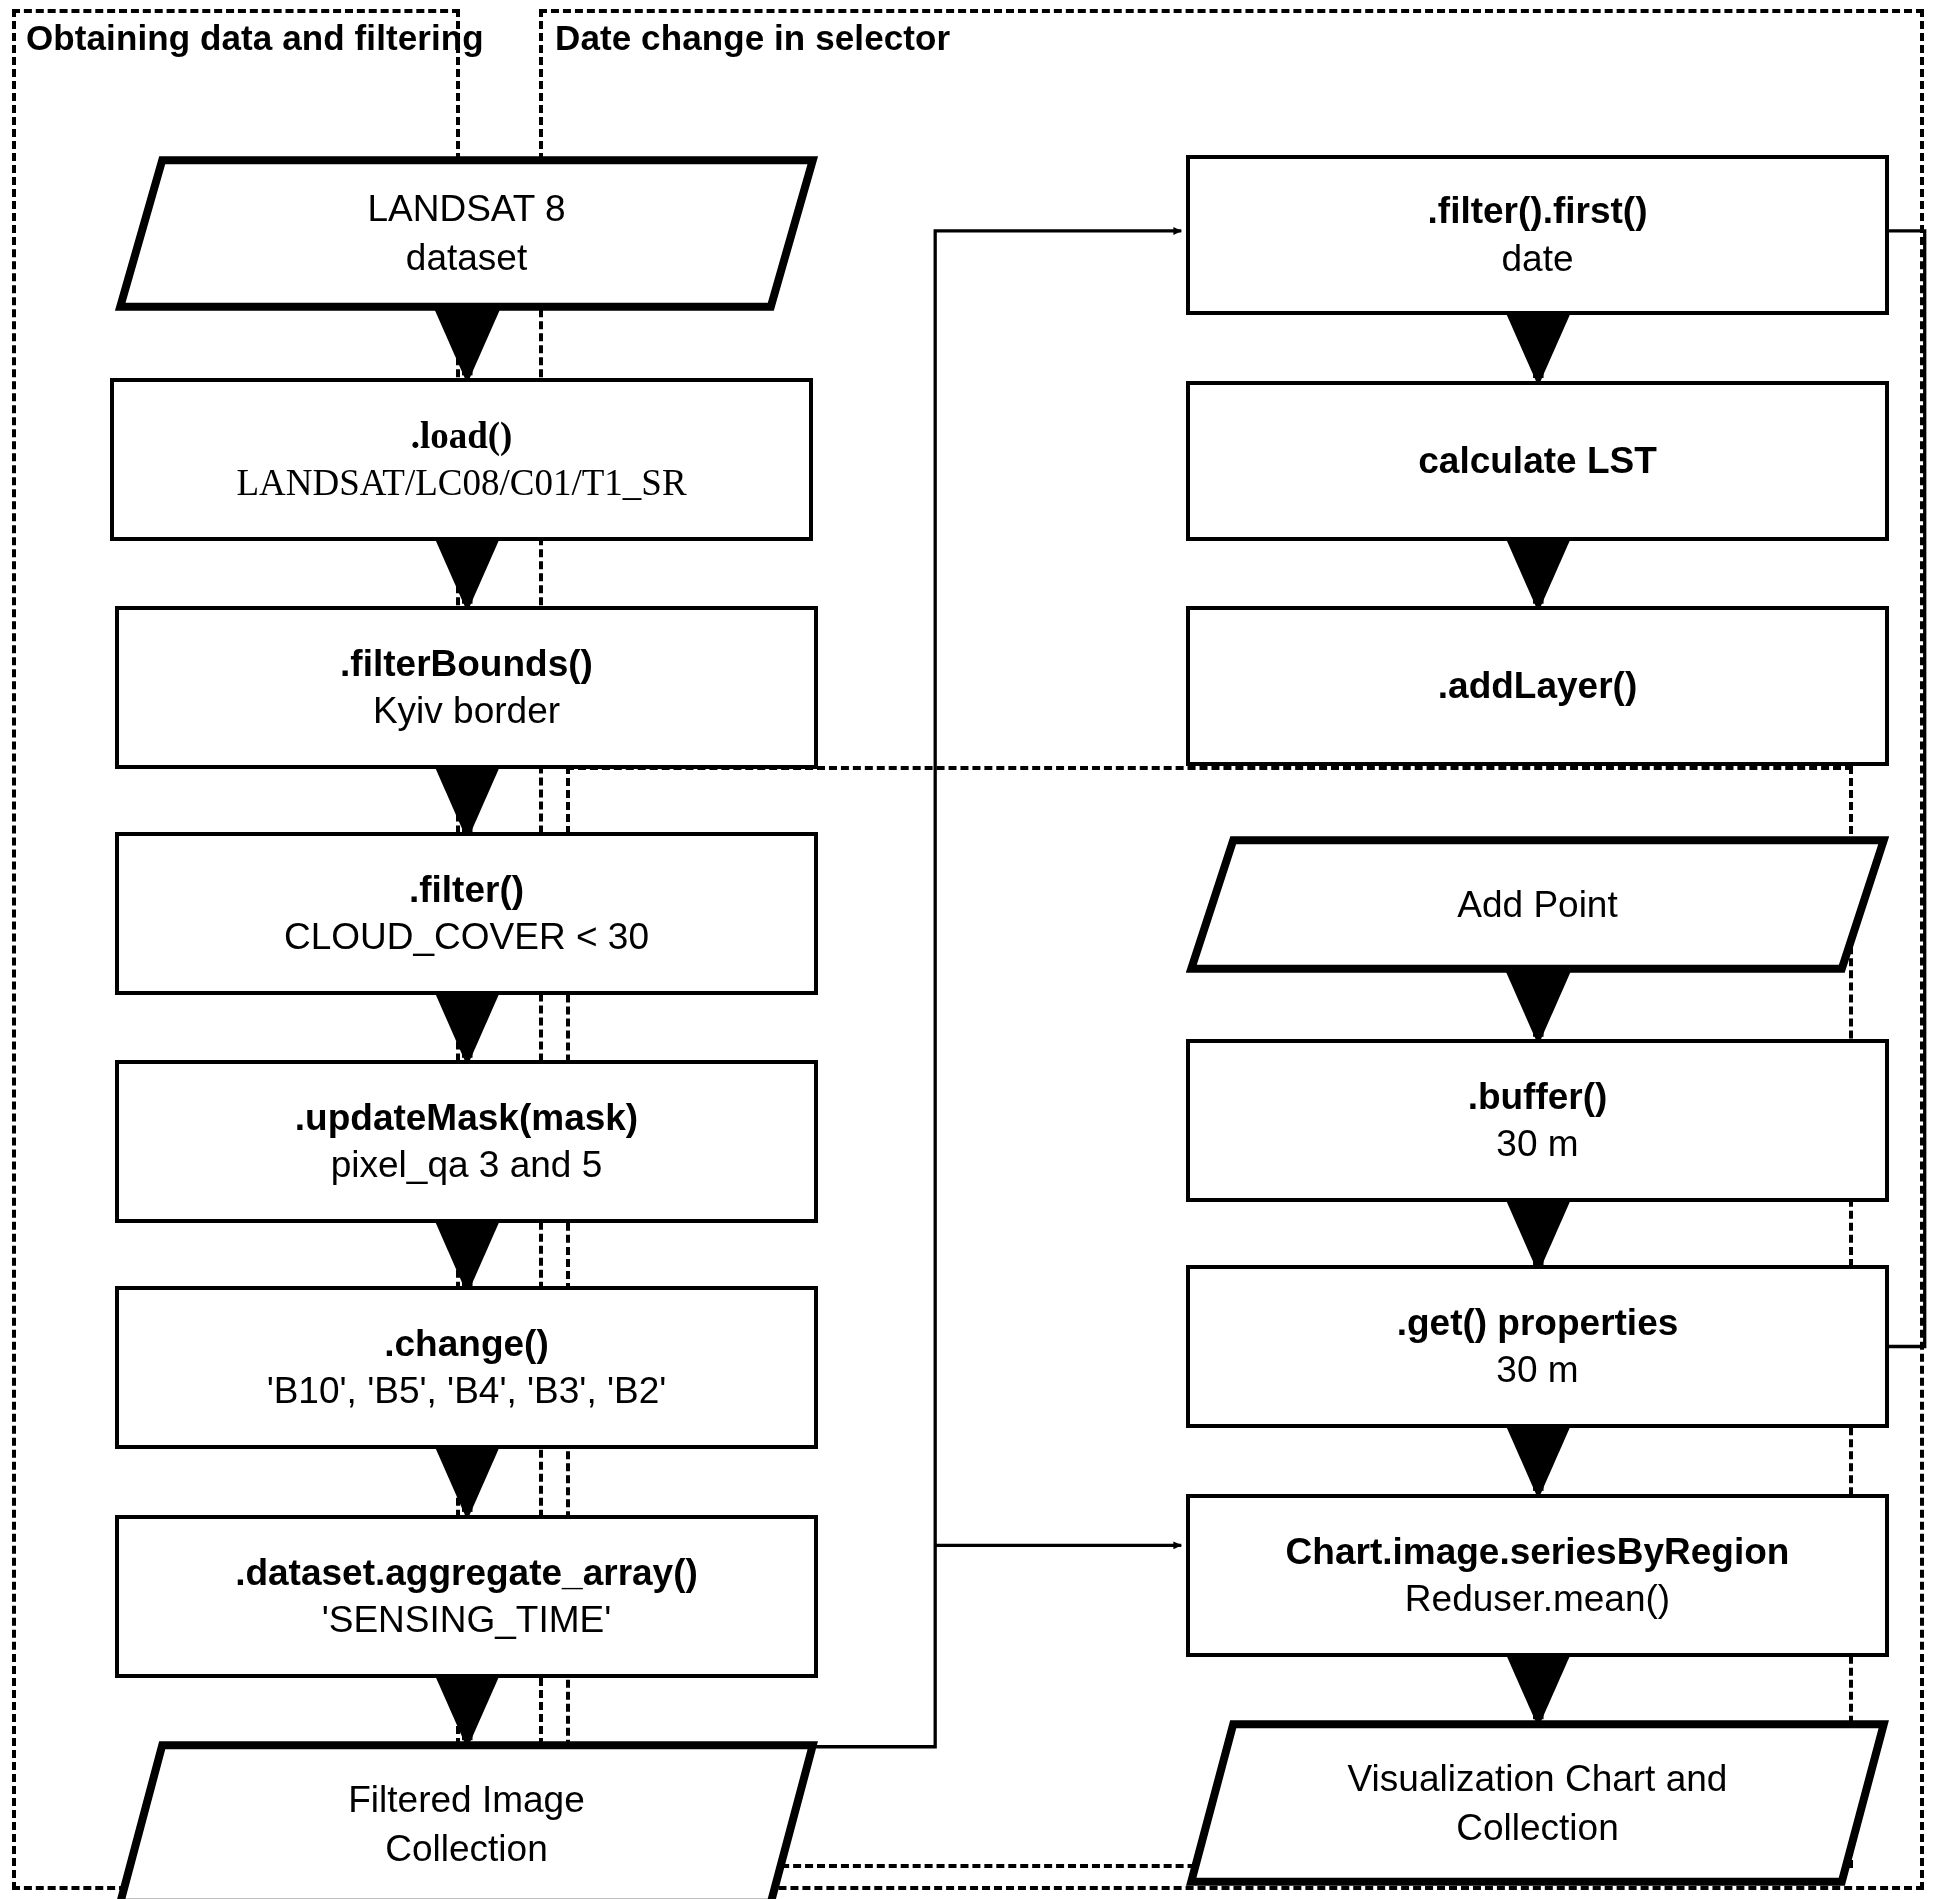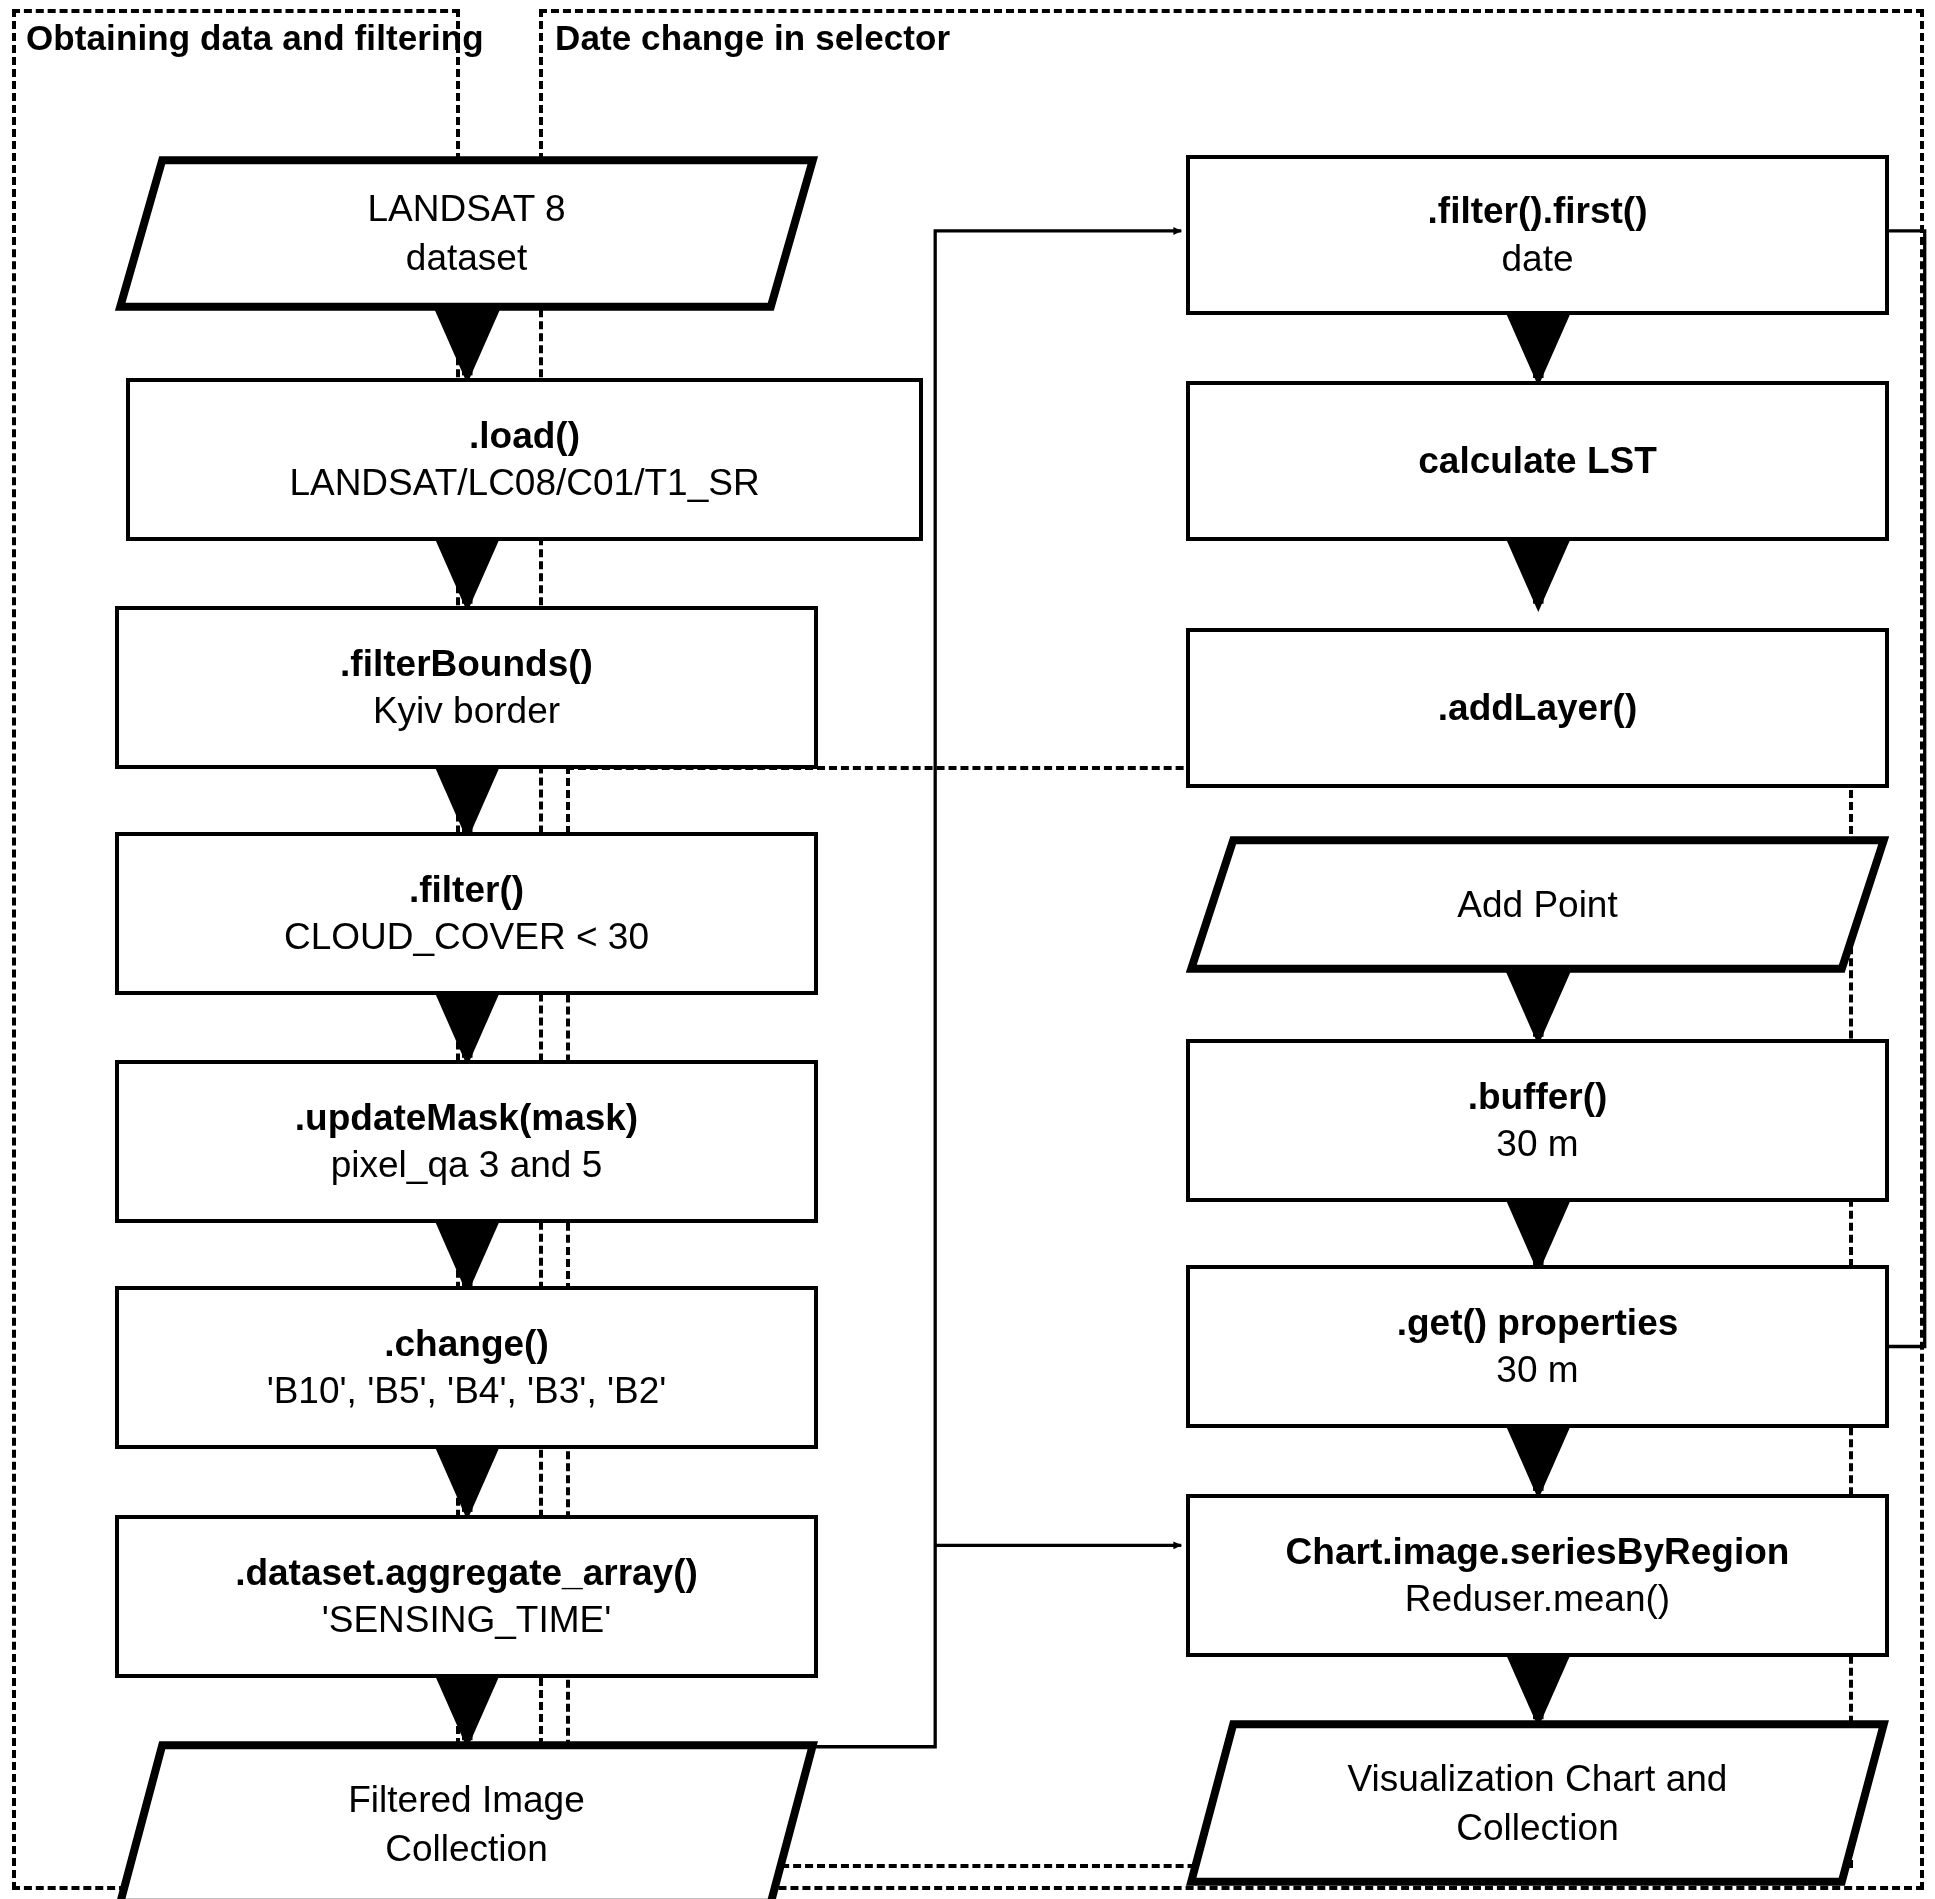--- a/index.html
+++ b/index.html
@@ -179,21 +179,21 @@
   <div class="ionode plain" style="left: 115px; top: 155px; width: 703px; height: 157px;">
     <svg class="shape" viewBox="0 0 536 120" preserveAspectRatio="none">
       <polygon points="36,4 532,4 500,116 4,116" fill="#ffffff" stroke="#000000" stroke-width="8" vector-effect="non-scaling-stroke"></polygon>
     </svg>
     <div class="txt">
       <div class="l1">LANDSAT 8</div>
       <div class="l2">dataset</div>
     </div>
   </div>
 
-  <div class="node" style="left: 126px; top: 378px; width: 797px; height: 163px;">
+  <div class="node" style="left: 110px; top: 378px; width: 703px; height: 163px; font-family: Liberation Serif, serif;">
     <div class="l1">.load()</div>
     <div class="l2">LANDSAT/LC08/C01/T1_SR</div>
   </div>
 
   <div class="node" style="left: 115px; top: 606px; width: 703px; height: 163px;">
     <div class="l1">.filterBounds()</div>
     <div class="l2">Kyiv border</div>
   </div>
 
   <div class="node" style="left: 115px; top: 832px; width: 703px; height: 163px;">
@@ -228,21 +228,21 @@
 
   <div class="node" style="left: 1186px; top: 155px; width: 703px; height: 160px;">
     <div class="l1">.filter().first()</div>
     <div class="l2">date</div>
   </div>
 
   <div class="node single" style="left: 1186px; top: 381px; width: 703px; height: 160px;">
     <div class="l1">calculate LST</div>
   </div>
 
-  <div class="node single" style="left: 1186px; top: 606px; width: 703px; height: 160px; margin-top: 22px;">
+  <div class="node single" style="left: 1186px; top: 606px; width: 703px; height: 160px;">
     <div class="l1">.addLayer()</div>
   </div>
 
   <div class="ionode plain" style="left: 1186px; top: 835px; width: 703px; height: 139px;">
     <svg class="shape" viewBox="0 0 536 106" preserveAspectRatio="none">
       <polygon points="36,4 532,4 500,102 4,102" fill="#ffffff" stroke="#000000" stroke-width="8" vector-effect="non-scaling-stroke"></polygon>
     </svg>
     <div class="txt">
       <div class="l1">Add Point</div>
     </div>

